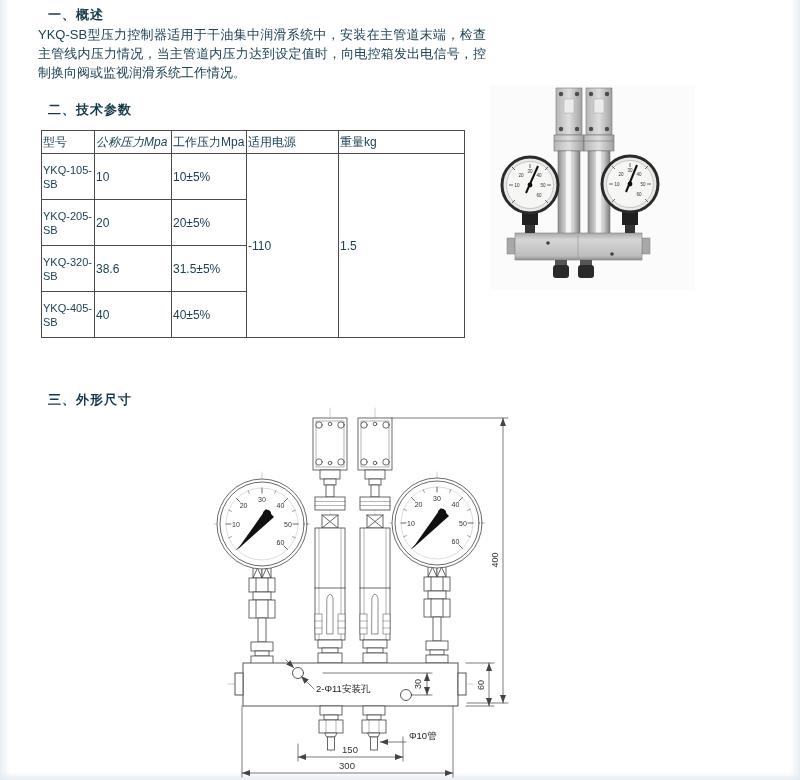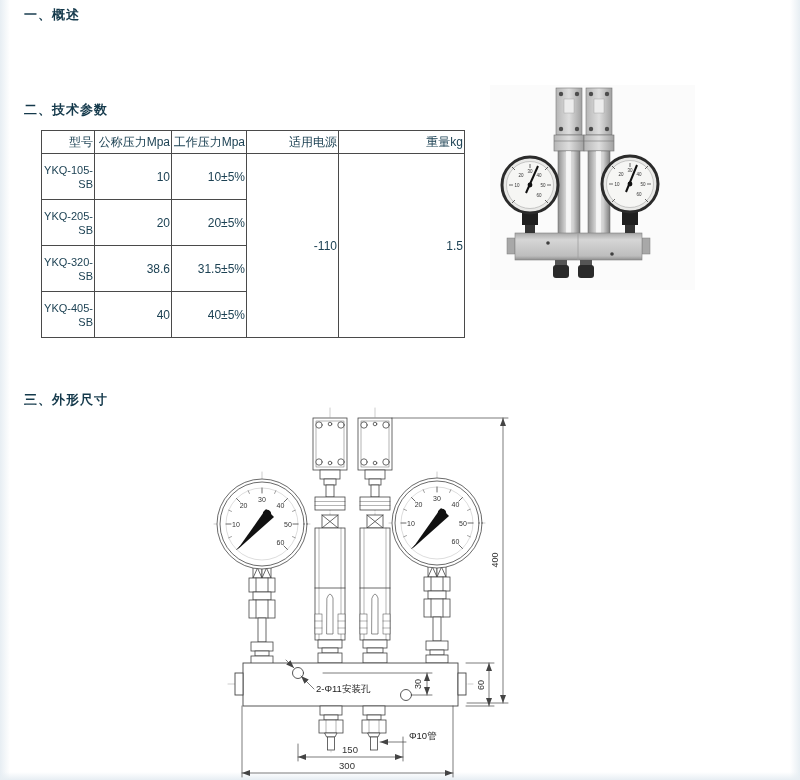--- a/index.html
+++ b/index.html
@@ -4,47 +4,48 @@
 <style>
   html,body{margin:0;padding:0;background:#fff;}
   .page{position:relative;width:800px;height:780px;background:#ffffff;overflow:hidden;
         font-family:"Liberation Sans","DejaVu Sans",sans-serif;}
   .edge-left{position:absolute;left:0;top:0;width:10px;height:780px;
              background:linear-gradient(to right,#e7eef3,rgba(255,255,255,0));}
   .edge-right{position:absolute;right:0;top:0;width:10px;height:780px;
               background:linear-gradient(to left,#e7eef3,rgba(255,255,255,0));}
   .edge-bottom{position:absolute;left:0;bottom:0;width:800px;height:8px;
                background:linear-gradient(to top,#e7eef3,rgba(255,255,255,0));}
-  .sec-head{position:absolute;left:24px;font-size:13px;font-weight:bold;color:#14394b;letter-spacing:1px;}
+  .sec-head{position:absolute;left:48px;font-size:13px;font-weight:bold;color:#14394b;letter-spacing:1px;}
   #head1{top:6px;}
   #head2{top:101px;font-family:Liberation Serif, serif;}
   #head3{top:391px;}
   .body-text{position:absolute;left:38px;top:25px;width:448px;font-size:13px;line-height:19px;
              color:#1d4254;text-align:justify;}
   table.spec{position:absolute;left:41px;top:130px;border-collapse:collapse;table-layout:fixed;
              font-size:12px;color:#1d4254;}
-  table.spec td,table.spec th{border:1px solid #4a4a4a;text-align:right;vertical-align:middle;
+  table.spec td,table.spec th{border:1px solid #4a4a4a;text-align:left;vertical-align:middle;
              padding:0 1px;font-weight:normal;}
   table.spec th{height:22px;}
   table.spec td{height:45px;}
   td.model{font-size:11px;line-height:14px;}
-  .c0{width:50px;} .c1{width:74px;} .c2{width:72px;} .c3{width:89px;} .c4{width:123px;}
+  .c0{width:50px;} .c1{width:74px;font-style:italic;} .c2{width:72px;} .c3{width:89px;} .c4{width:123px;}
   .photo-wrap{position:absolute;left:490px;top:85px;width:205px;height:205px;}
   .draw-wrap{position:absolute;left:210px;top:402px;width:300px;height:380px;}
   svg text{font-family:"Liberation Sans","DejaVu Sans",sans-serif;}
 </style>
 </head>
 <body>
 
 <div class="page">
   <div class="edge-left"></div>
   <div class="edge-right"></div>
   <div class="edge-bottom"></div>
 
   <div id="head1" class="sec-head">一、概述</div>
+  <div class="body-text">YKQ-SB型压力控制器适用于干油集中润滑系统中，安装在主管道末端，检查主管线内压力情况，当主管道内压力达到设定值时，向电控箱发出电信号，控制换向阀或监视润滑系统工作情况。</div>
 
   <div id="head2" class="sec-head">二、技术参数</div>
 
   <table class="spec">
     <tbody>
         <tr>
       <th class="c0">型号</th>
       <th class="c1">公称压力Mpa</th>
       <th class="c2">工作压力Mpa</th>
       <th class="c3">适用电源</th>

